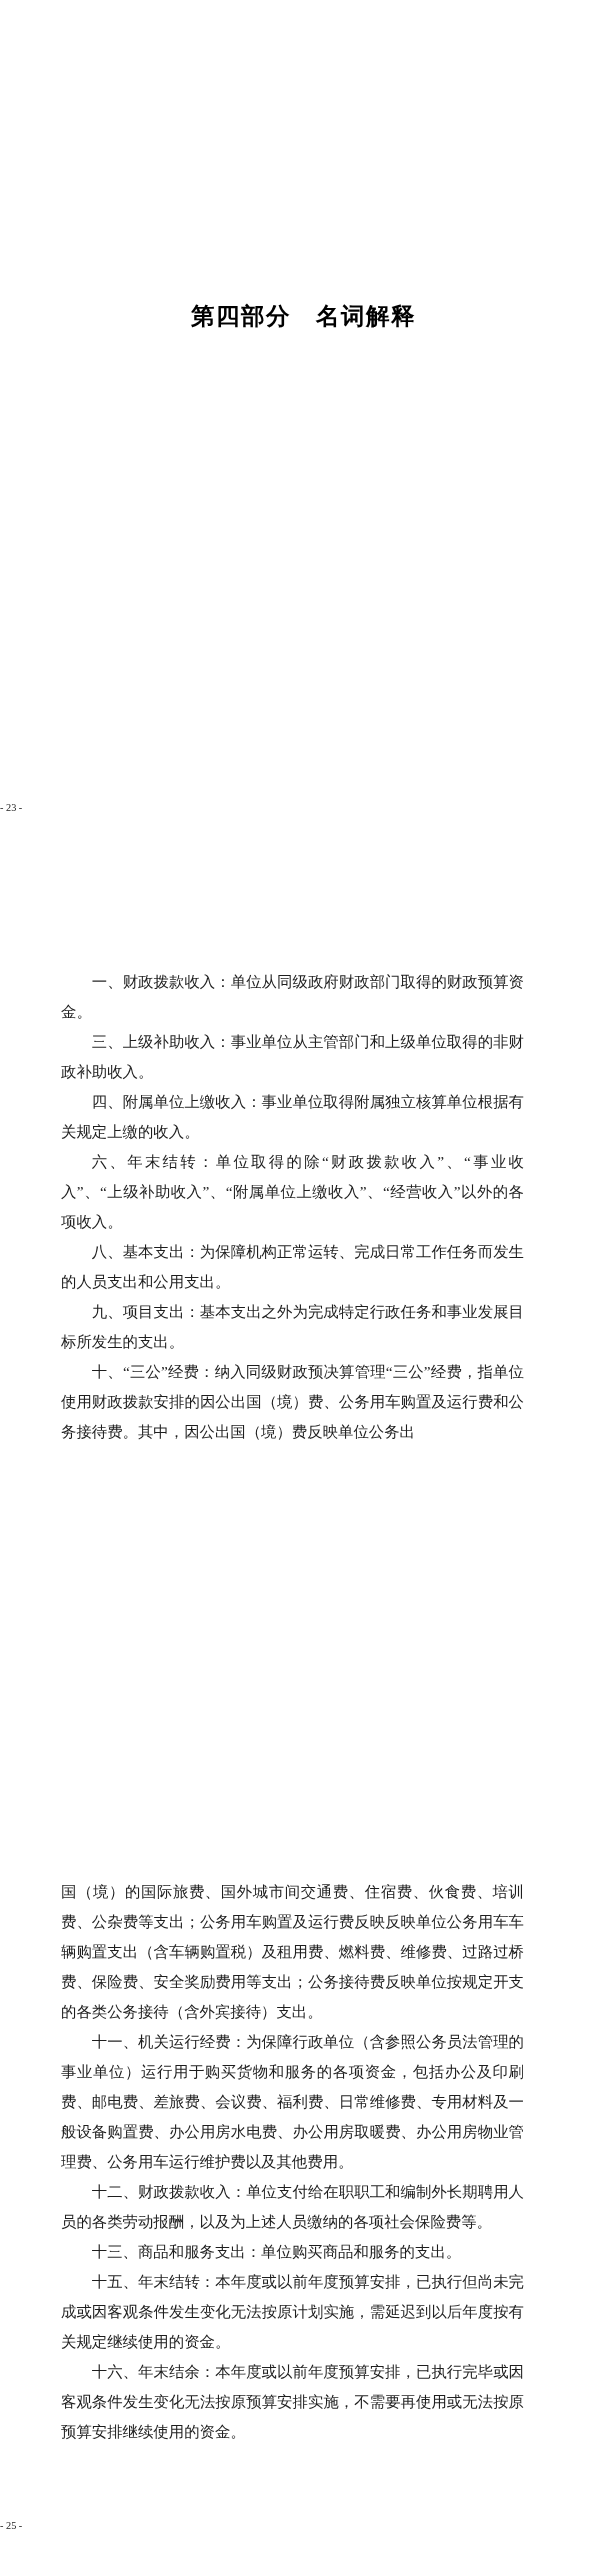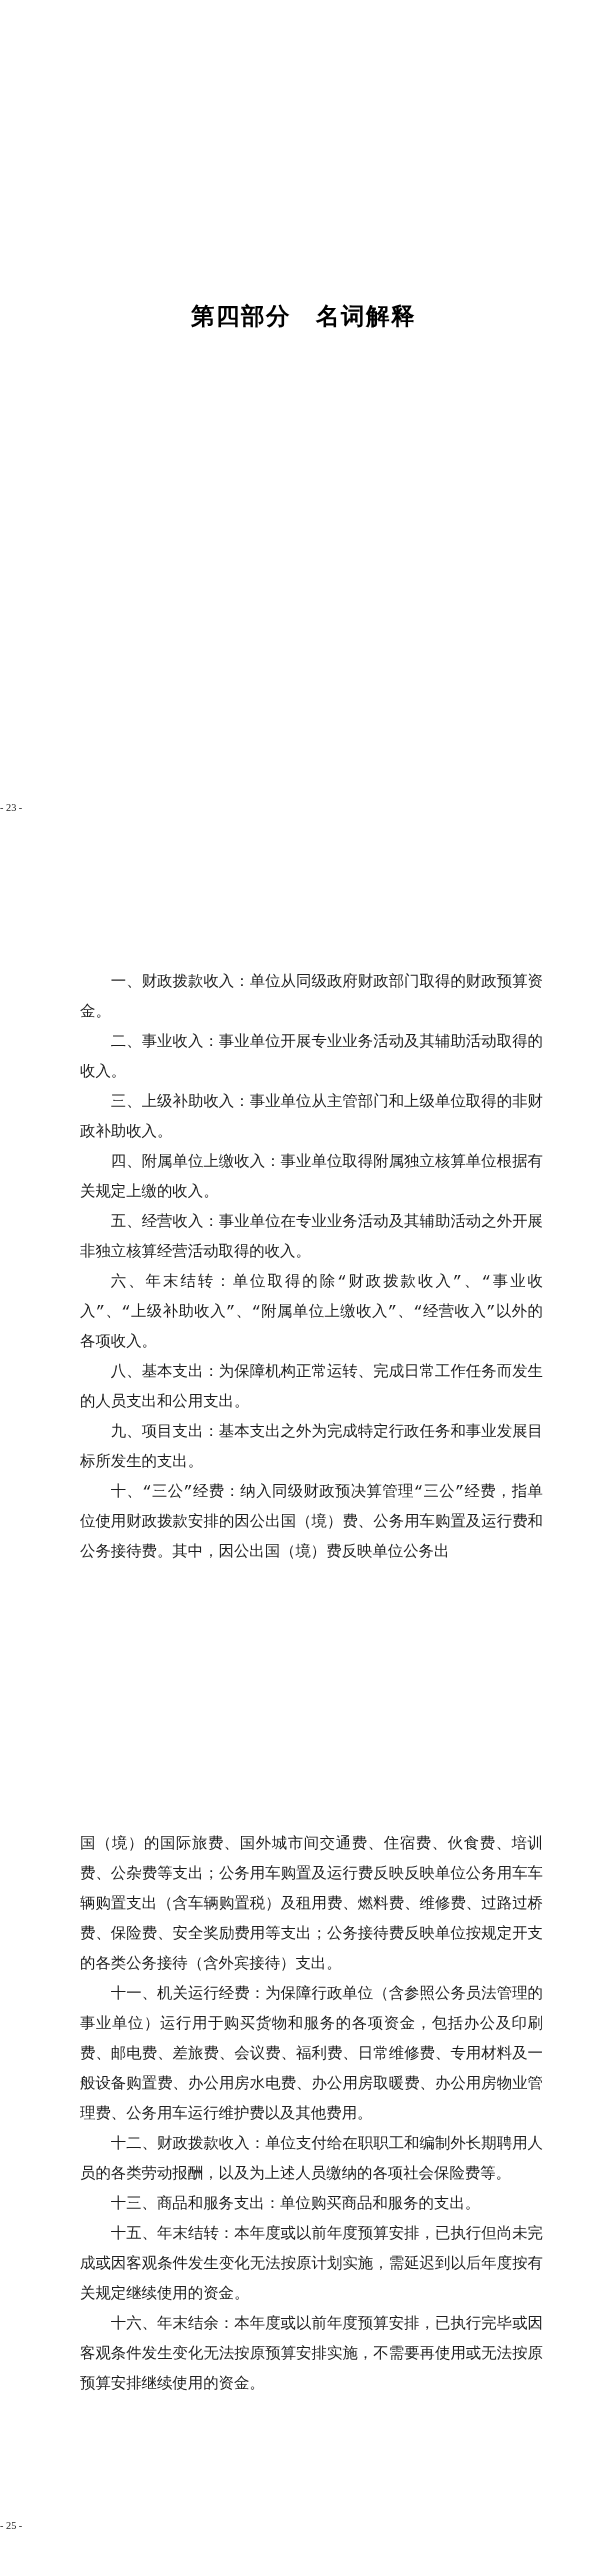--- a/index.html
+++ b/index.html
@@ -33,38 +33,39 @@
     text-align: center;
     font-family: "Liberation Sans", "DejaVu Sans", sans-serif;
     font-weight: bold;
     font-size: 23.5px;
     letter-spacing: 1.5px;
     color: #000000;
     white-space: pre;
   }
   .body-text {
     position: absolute;
-    left: 80px;
+    left: 61px;
     width: 463px;
-    font-family: Liberation Mono, monospace;
+    font-family: Liberation Serif, serif;
     font-size: 15.4px;
     line-height: 30px;
     text-align: justify;
     text-justify: inter-ideograph;
     color: #1e1e1e;
   }
   .page-24 .body-text { top: 108px; }
   .page-25 .body-text { top: 111px; }
   .body-text p {
     margin: 0;
     padding: 0;
     text-indent: 2em;
   }
   .body-text p.no-indent {
     text-indent: 0;
+    margin-top: 48px;
   }
   .page-footer {
     position: absolute;
     bottom: 46px;
     left: 0;
     width: 100%;
     text-align: left;
     font-family: "Liberation Serif", "DejaVu Serif", serif;
     font-size: 10.3px;
     color: #222222;
@@ -76,24 +77,22 @@
 <div class="doc">
 
   <section class="page page-23">
     <h1 class="page-title">第四部分　名词解释</h1>
     <div class="page-footer">- 23 -</div>
   </section>
 
   <section class="page page-24">
     <div class="body-text">
         <p>一、财政拨款收入：单位从同级政府财政部门取得的财政预算资金。</p>
-        <p>二、事业收入：事业单位开展专业业务活动及其辅助活动取得的收入。</p>
         <p>三、上级补助收入：事业单位从主管部门和上级单位取得的非财政补助收入。</p>
         <p>四、附属单位上缴收入：事业单位取得附属独立核算单位根据有关规定上缴的收入。</p>
-        <p>五、经营收入：事业单位在专业业务活动及其辅助活动之外开展非独立核算经营活动取得的收入。</p>
         <p>六、年末结转：单位取得的除“财政拨款收入”、“事业收入”、“上级补助收入”、“附属单位上缴收入”、“经营收入”以外的各项收入。</p>
         <p>八、基本支出：为保障机构正常运转、完成日常工作任务而发生的人员支出和公用支出。</p>
         <p>九、项目支出：基本支出之外为完成特定行政任务和事业发展目标所发生的支出。</p>
         <p>十、“三公”经费：纳入同级财政预决算管理“三公”经费，指单位使用财政拨款安排的因公出国（境）费、公务用车购置及运行费和公务接待费。其中，因公出国（境）费反映单位公务出</p>
       </div>
   </section>
 
   <section class="page page-25">
     <div class="body-text">
         <p class="no-indent">国（境）的国际旅费、国外城市间交通费、住宿费、伙食费、培训费、公杂费等支出；公务用车购置及运行费反映反映单位公务用车车辆购置支出（含车辆购置税）及租用费、燃料费、维修费、过路过桥费、保险费、安全奖励费用等支出；公务接待费反映单位按规定开支的各类公务接待（含外宾接待）支出。</p>

